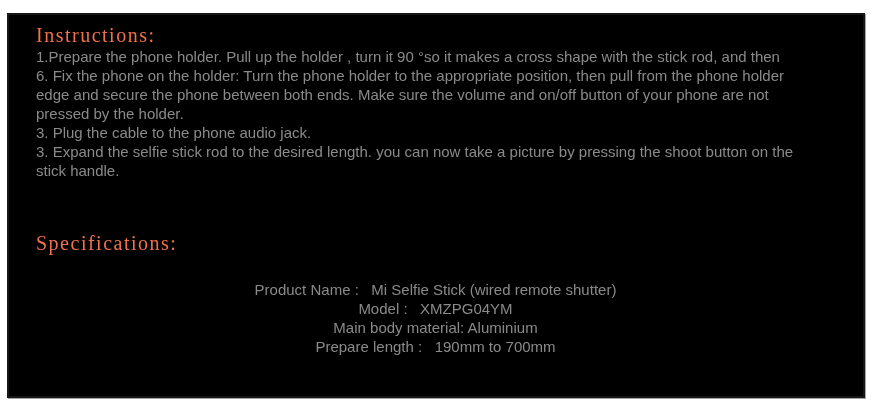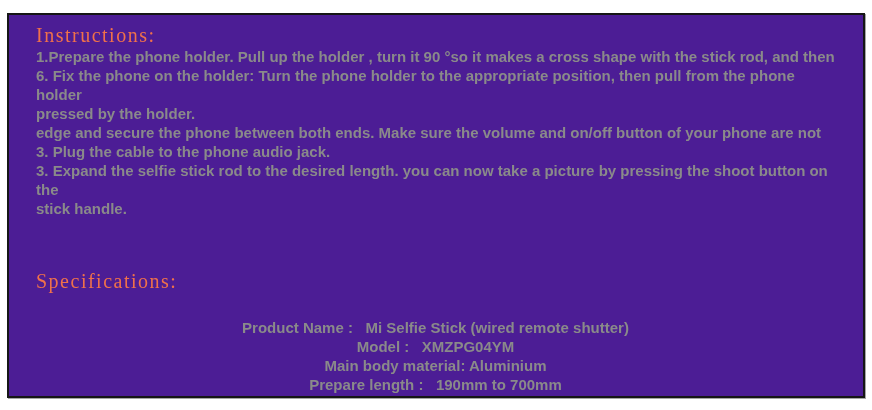--- a/index.html
+++ b/index.html
@@ -10,21 +10,21 @@
     height: 410px;
     font-family: "Liberation Sans", sans-serif;
   }
   .sheet {
     position: absolute;
     left: 7px;
     top: 13px;
     width: 858px;
     height: 385px;
     box-sizing: border-box;
-    background: #4c1d95;
+    background: #000000;
     border: 2px solid #161616;
     box-shadow: 1px 1px 0 rgba(0,0,0,0.35);
     padding: 8px 28px 0 27px;
     overflow: hidden;
   }
   .section-heading {
     margin: 0;
     font-family: "Liberation Serif", "DejaVu Serif", serif;
     font-weight: normal;
     font-size: 20px;
@@ -37,41 +37,40 @@
     margin-bottom: 25px;
   }
   .body-text {
     color: #8a8a8a;
     font-size: 15px;
     line-height: 19px;
   }
   .instruction-line,
   .spec-line {
     white-space: pre-wrap;
-    font-weight: bold;
   }
   .spec-list {
     color: #8a8a8a;
     font-size: 15px;
     line-height: 19px;
     text-align: center;
   }
 </style>
 </head>
 <body>
 
 <div class="sheet">
 
   <h2 class="section-heading">Instructions:</h2>
 
   <div class="body-text">
     <div class="instruction-line">1.Prepare the phone holder. Pull up the holder , turn it 90 °so it makes a cross shape with the stick rod, and then</div>
     <div class="instruction-line">6. Fix the phone on the holder: Turn the phone holder to the appropriate position, then pull from the phone holder</div>
+    <div class="instruction-line">edge and secure the phone between both ends. Make sure the volume and on/off button of your phone are not</div>
     <div class="instruction-line">pressed by the holder.</div>
-    <div class="instruction-line">edge and secure the phone between both ends. Make sure the volume and on/off button of your phone are not</div>
     <div class="instruction-line">3. Plug the cable to the phone audio jack.</div>
     <div class="instruction-line">3. Expand the selfie stick rod to the desired length. you can now take a picture by pressing the shoot button on the</div>
     <div class="instruction-line">stick handle.</div>
   </div>
 
   <h2 class="section-heading specs">Specifications:</h2>
 
   <div class="spec-list">
     <div class="spec-line"><span>Product Name</span><span> :   </span><span>Mi Selfie Stick (wired remote shutter)</span></div>
     <div class="spec-line"><span>Model</span><span> :   </span><span>XMZPG04YM</span></div>

